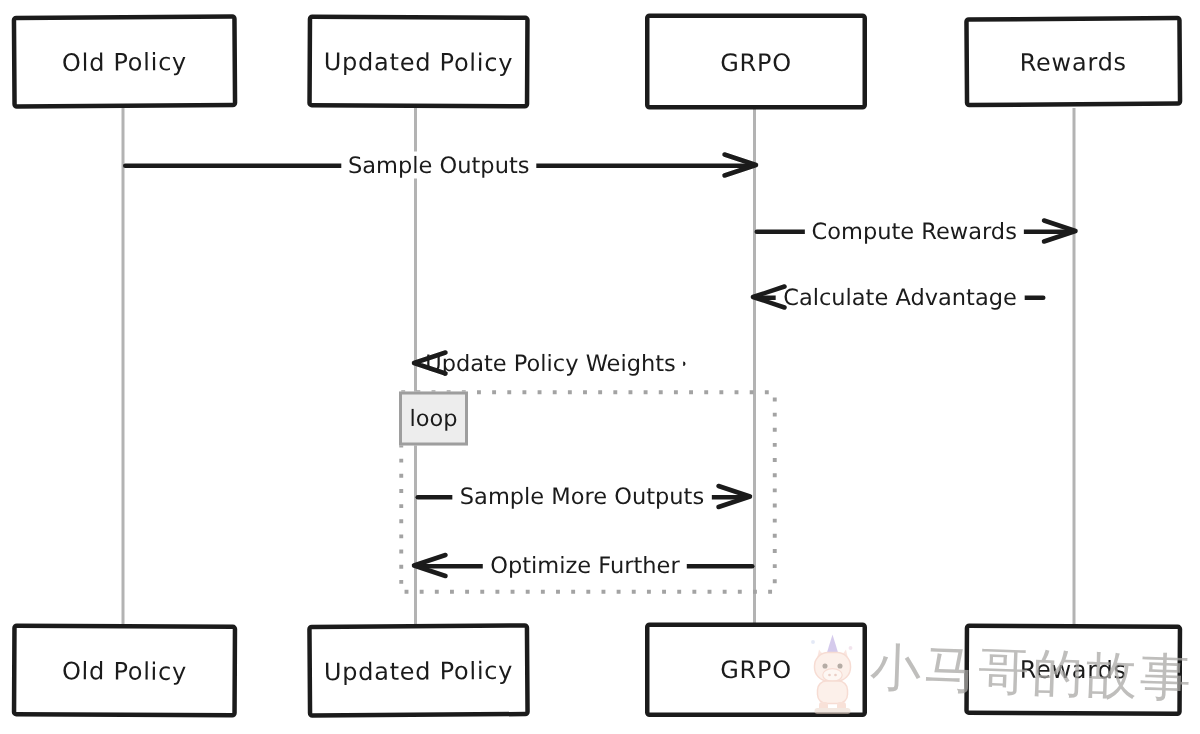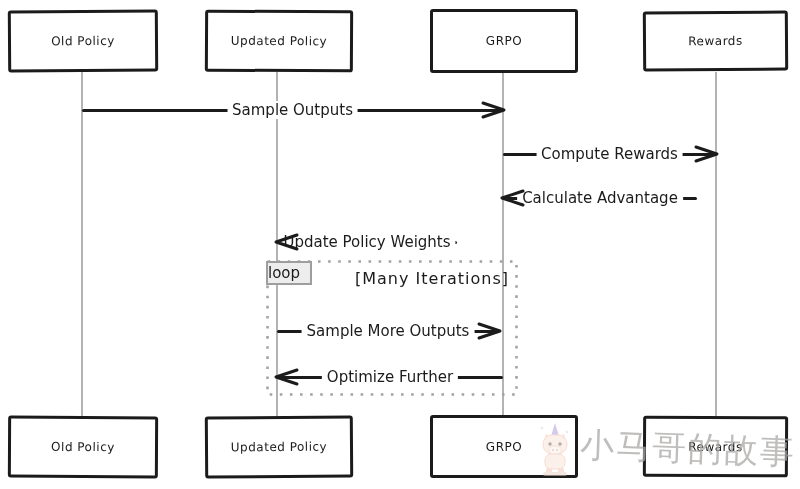--- a/index.html
+++ b/index.html
@@ -32,21 +32,21 @@
     background: #ffffff;
     border: 3px solid #1b1b1b;
     border-radius: 3px;
     display: flex;
     align-items: center;
     justify-content: center;
     box-sizing: border-box;
     z-index: 2;
   }
   .actor span {
-    font-size: 12px;
+    font-size: 16px;
     letter-spacing: 0.5px;
     white-space: nowrap;
   }
   .tilt-a { transform: rotate(-0.4deg); }
   .tilt-b { transform: rotate(0.3deg); }
 
   
   .msg {
     position: absolute;
     height: 22px;
@@ -90,26 +90,27 @@
     top: 260px;
     width: 252px;
     height: 136px;
     z-index: 2;
   }
   .loop-label-badge {
     position: absolute;
     left: 266px;
     top: 261px;
     width: 46px;
-    height: 24px;
+    height: 36px;
     background: #ededed;
     border: 2px solid #9e9e9e;
     box-sizing: border-box;
     display: flex;
     align-items: center;
+    justify-content: center;
     z-index: 4;
   }
   .loop-label-badge span { font-size: 15px; }
   .loop-condition {
     position: absolute;
     left: 355px;
     top: 269px;
     font-size: 16px;
     letter-spacing: 1px;
     white-space: nowrap;
@@ -191,21 +192,20 @@
       <path d="M23 2 L2 9 L23 16" fill="none" stroke="#1b1b1b" stroke-width="3" stroke-linecap="round" stroke-linejoin="round"></path>
     </svg>
   </div>
 
   <svg class="loop-border" width="252" height="136" viewBox="0 0 252 136">
     <rect x="1.5" y="1.5" width="249" height="133" fill="none" stroke="#a3a3a3" stroke-width="2.6" stroke-dasharray="2.6 7.5"></rect>
   </svg>
   <div class="loop-label-badge">
     <span>loop</span>
   </div>
-  <span class="loop-condition">[Many Iterations]</span>
 
   <div class="msg" style="left:277px;top:320px;width:222px">
     <div class="msg-line"></div>
     <span class="msg-label">Sample More Outputs</span>
     <svg class="arrow arrow-right" width="26" height="18" viewBox="0 0 26 18">
       <path d="M3 2 L24 9 L3 16" fill="none" stroke="#1b1b1b" stroke-width="3" stroke-linecap="round" stroke-linejoin="round"></path>
     </svg>
   </div>
 
   <div class="msg" style="left:277px;top:366px;width:226px">

